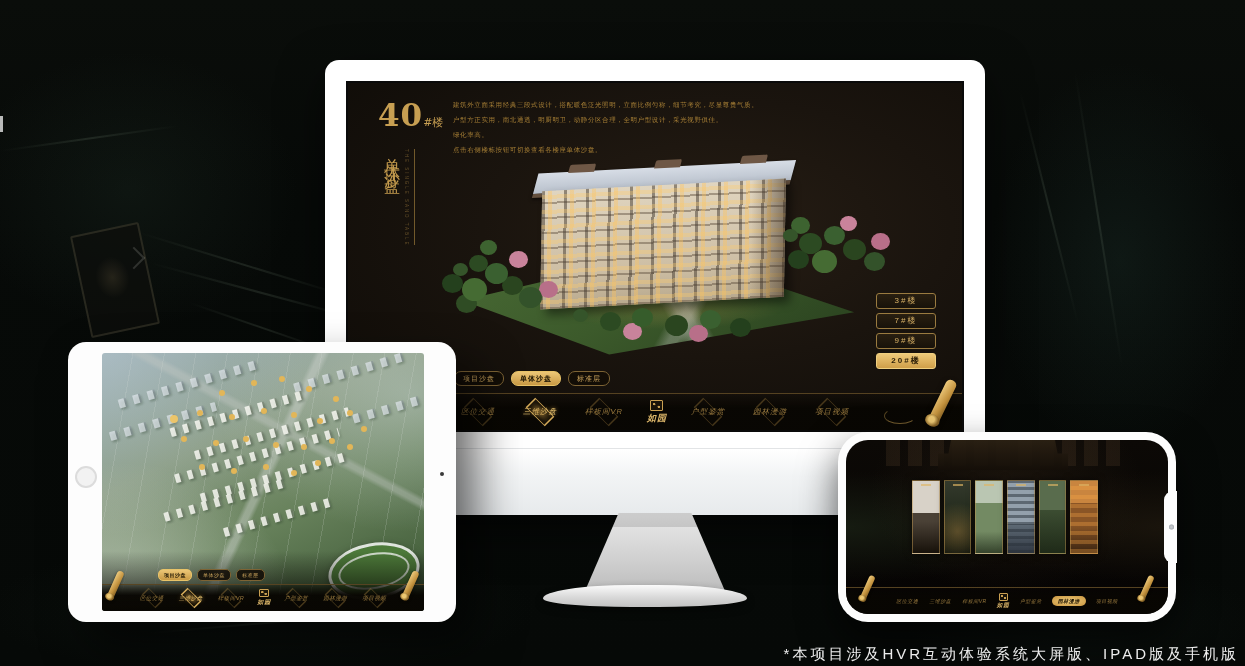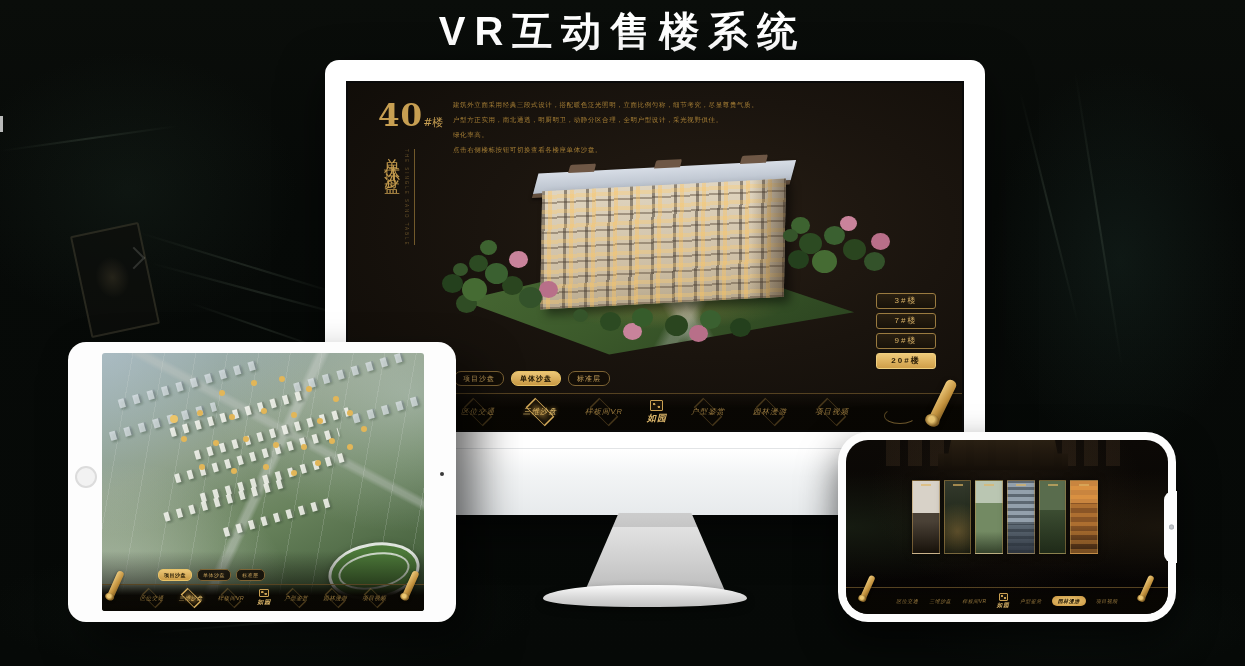--- a/index.html
+++ b/index.html
@@ -215,21 +215,20 @@
   <div class="bgline" style="left:190px;top:302px;width:150px;transform:rotate(19deg);"></div>
   <div class="bgline" style="left:0;top:150px;width:180px;transform:rotate(-8deg);"></div>
   <div class="bgline" style="left:1020px;top:90px;width:240px;transform:rotate(76deg);"></div>
   <div class="bgline" style="left:1075px;top:70px;width:300px;transform:rotate(81deg);"></div>
   <div class="bgline" style="left:150px;top:632px;width:260px;transform:rotate(-5deg);"></div>
   <div class="bgline" style="left:980px;top:628px;width:200px;transform:rotate(-14deg);"></div>
   <div class="bg-frame"></div>
   <div class="bg-chevron"></div>
   <div class="edge-mark"></div>
 
-  <div class="main-title">VR互动售楼系统</div>
 
   <div class="monitor-body">
     <div class="monitor-chin"></div>
   </div>
   <div class="monitor-stand"></div>
   <div class="monitor-base"></div>
 
   <div class="monitor-screen">
 
     <div class="blk-num">
@@ -354,14 +353,15 @@
         <div class="nav-item"><span>项目视频</span></div>
       </div>
       <div class="scroll-ic p-scroll left"></div>
       <div class="scroll-ic p-scroll right"></div>
     </div>
     <div class="notch">
       <div class="notch-cam"></div>
     </div>
   </div>
 
+  <div class="footnote">*本项目涉及HVR互动体验系统大屏版、IPAD版及手机版</div>
 
 </div>
 
 </body></html>

